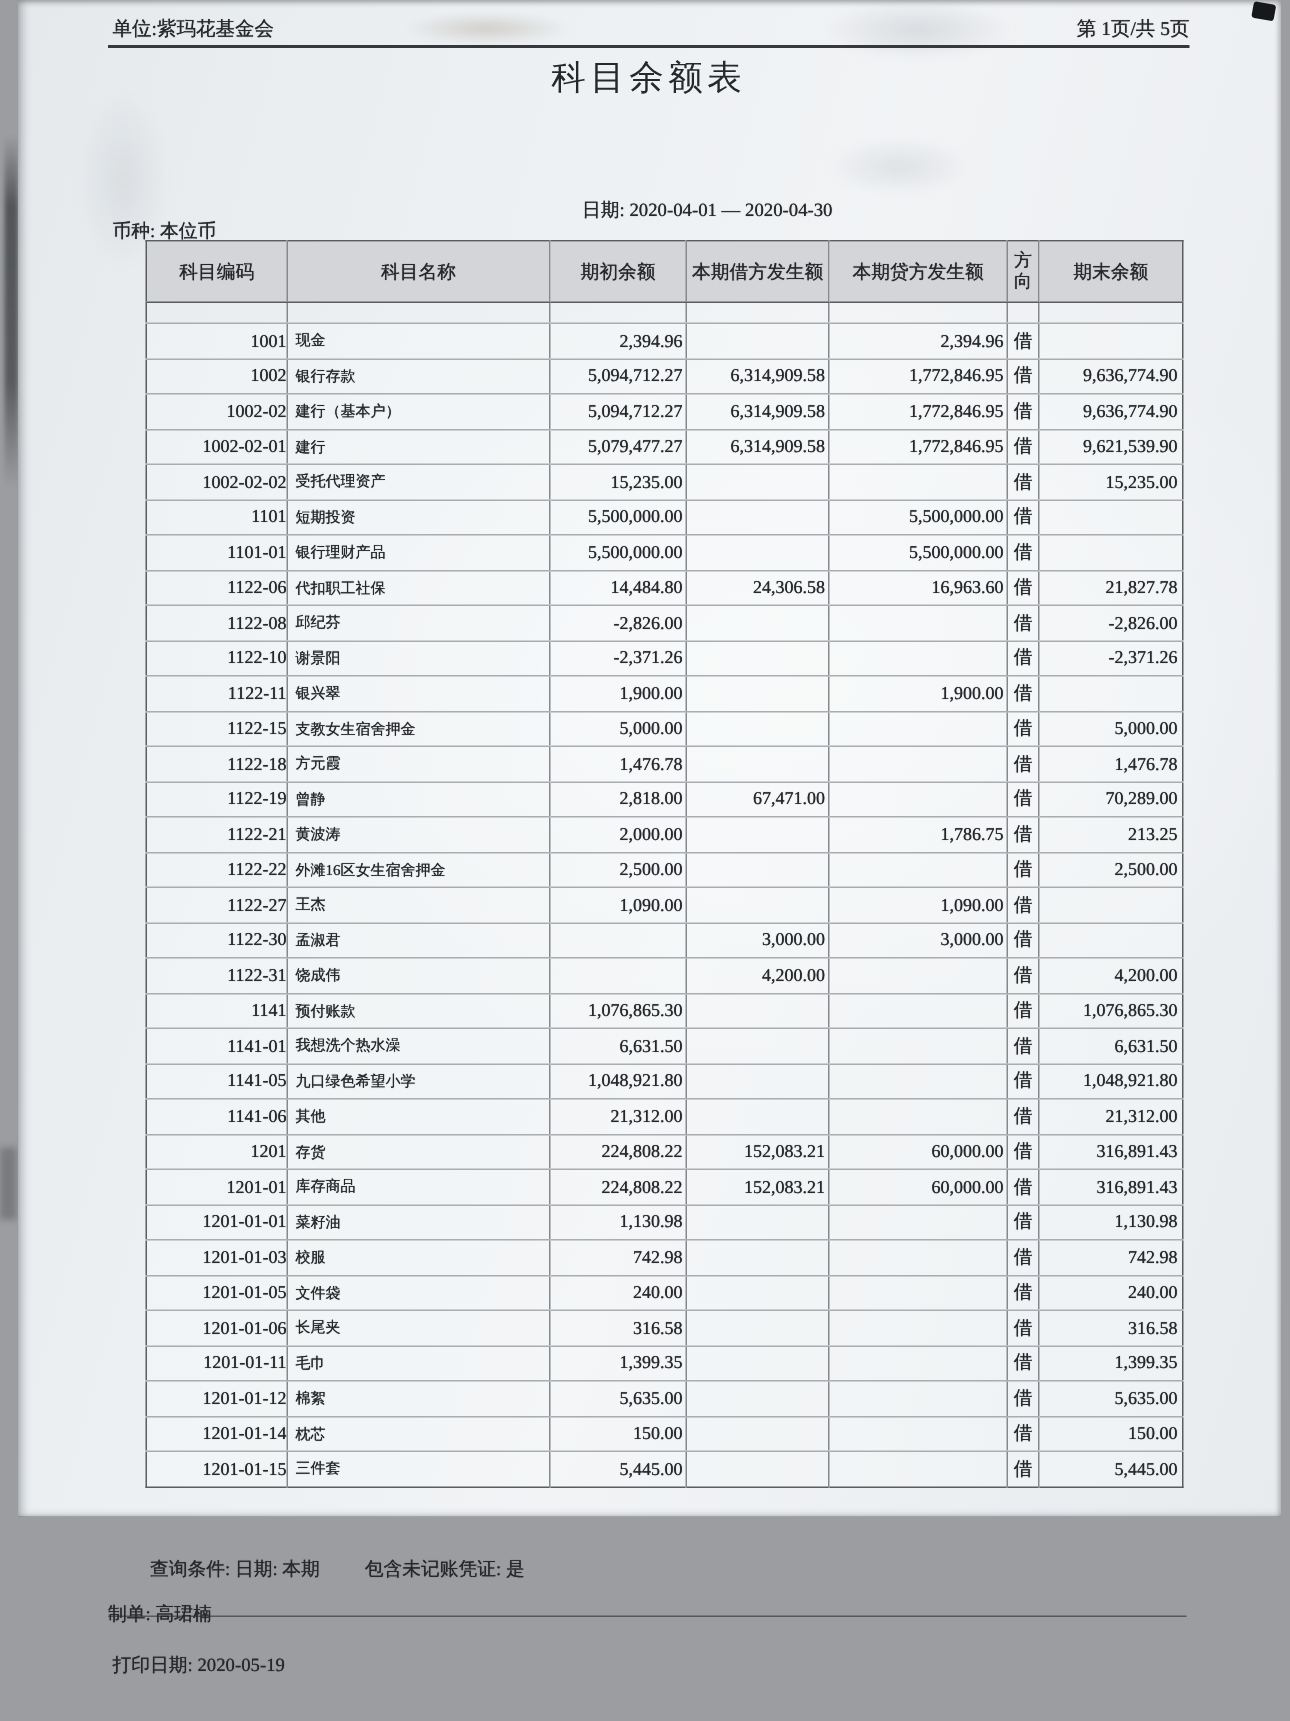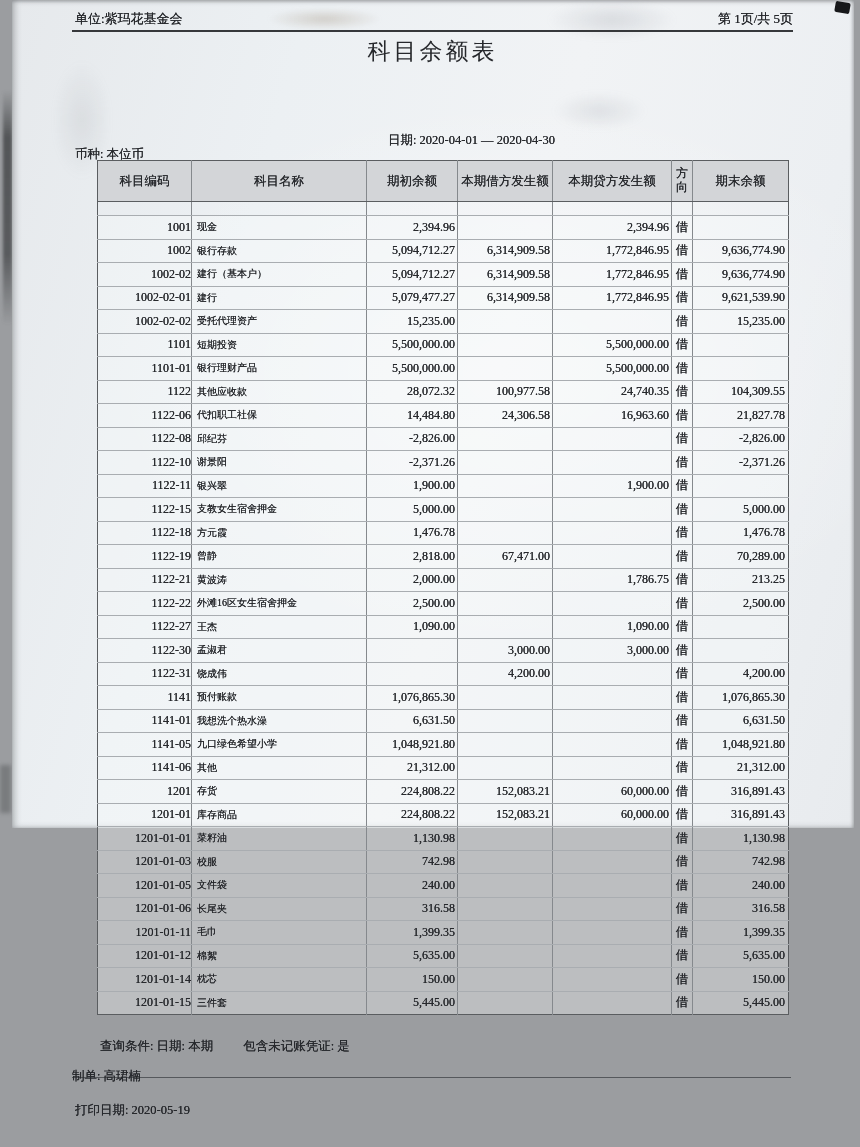--- a/index.html
+++ b/index.html
@@ -12,21 +12,21 @@
     background:#9b9da0;
     font-family:"Liberation Serif","DejaVu Serif",serif;
     color:var(--ink);
   }
   
   .bed-streak{position:absolute;left:3px;top:90px;width:9px;height:235px;
     background:linear-gradient(180deg,rgba(55,57,59,0),rgba(45,47,49,.65) 20%,rgba(45,47,49,.6) 70%,rgba(55,57,59,0));
     filter:blur(1.5px);border-radius:4px;}
   .bed-spot{position:absolute;left:0;top:765px;width:11px;height:48px;background:rgba(80,82,85,.45);filter:blur(2px);}
   .paper{
-    position:absolute;left:12px;top:0;width:842px;height:828px;
+    position:absolute;left:12px;top:0;width:842px;height:1011px;
     background:
       radial-gradient(ellipse 600px 400px at 60% 45%,rgba(255,255,255,.45),rgba(255,255,255,0) 70%),
       linear-gradient(105deg,#e6e9ec 0%,#ecf0f3 28%,#f1f3f5 55%,#eceff2 82%,#e8ebee 100%);
     box-shadow:inset 3px 0 6px rgba(40,42,45,.28), inset -2px 0 3px rgba(90,93,96,.25), inset 0 2px 3px rgba(120,122,125,.3);
   }
   
   .artifact{position:absolute;pointer-events:none;}
   .mark-top-right{right:4px;top:2px;width:15px;height:11px;background:#17181a;transform:rotate(10deg);border-radius:2px;}
   .smudge-a{left:255px;top:8px;width:115px;height:22px;border-radius:50%;
     background:radial-gradient(ellipse,rgba(148,130,106,.30),rgba(148,130,106,0) 70%);filter:blur(2px);}
@@ -186,29 +186,20 @@
         <tr>
           <td class="c0 ink">1101-01</td>
           <td class="c1 ink">银行理财产品</td>
           <td class="c2 ink">5,500,000.00</td>
           <td class="c3 ink"></td>
           <td class="c4 ink">5,500,000.00</td>
           <td class="c5 ink">借</td>
           <td class="c6 ink"></td>
         </tr>
         <tr>
-          <td class="c0 ink">1122</td>
-          <td class="c1 ink">其他应收款</td>
-          <td class="c2 ink">28,072.32</td>
-          <td class="c3 ink">100,977.58</td>
-          <td class="c4 ink">24,740.35</td>
-          <td class="c5 ink">借</td>
-          <td class="c6 ink">104,309.55</td>
-        </tr>
-        <tr>
           <td class="c0 ink">1122-06</td>
           <td class="c1 ink">代扣职工社保</td>
           <td class="c2 ink">14,484.80</td>
           <td class="c3 ink">24,306.58</td>
           <td class="c4 ink">16,963.60</td>
           <td class="c5 ink">借</td>
           <td class="c6 ink">21,827.78</td>
         </tr>
         <tr>
           <td class="c0 ink">1122-08</td>

